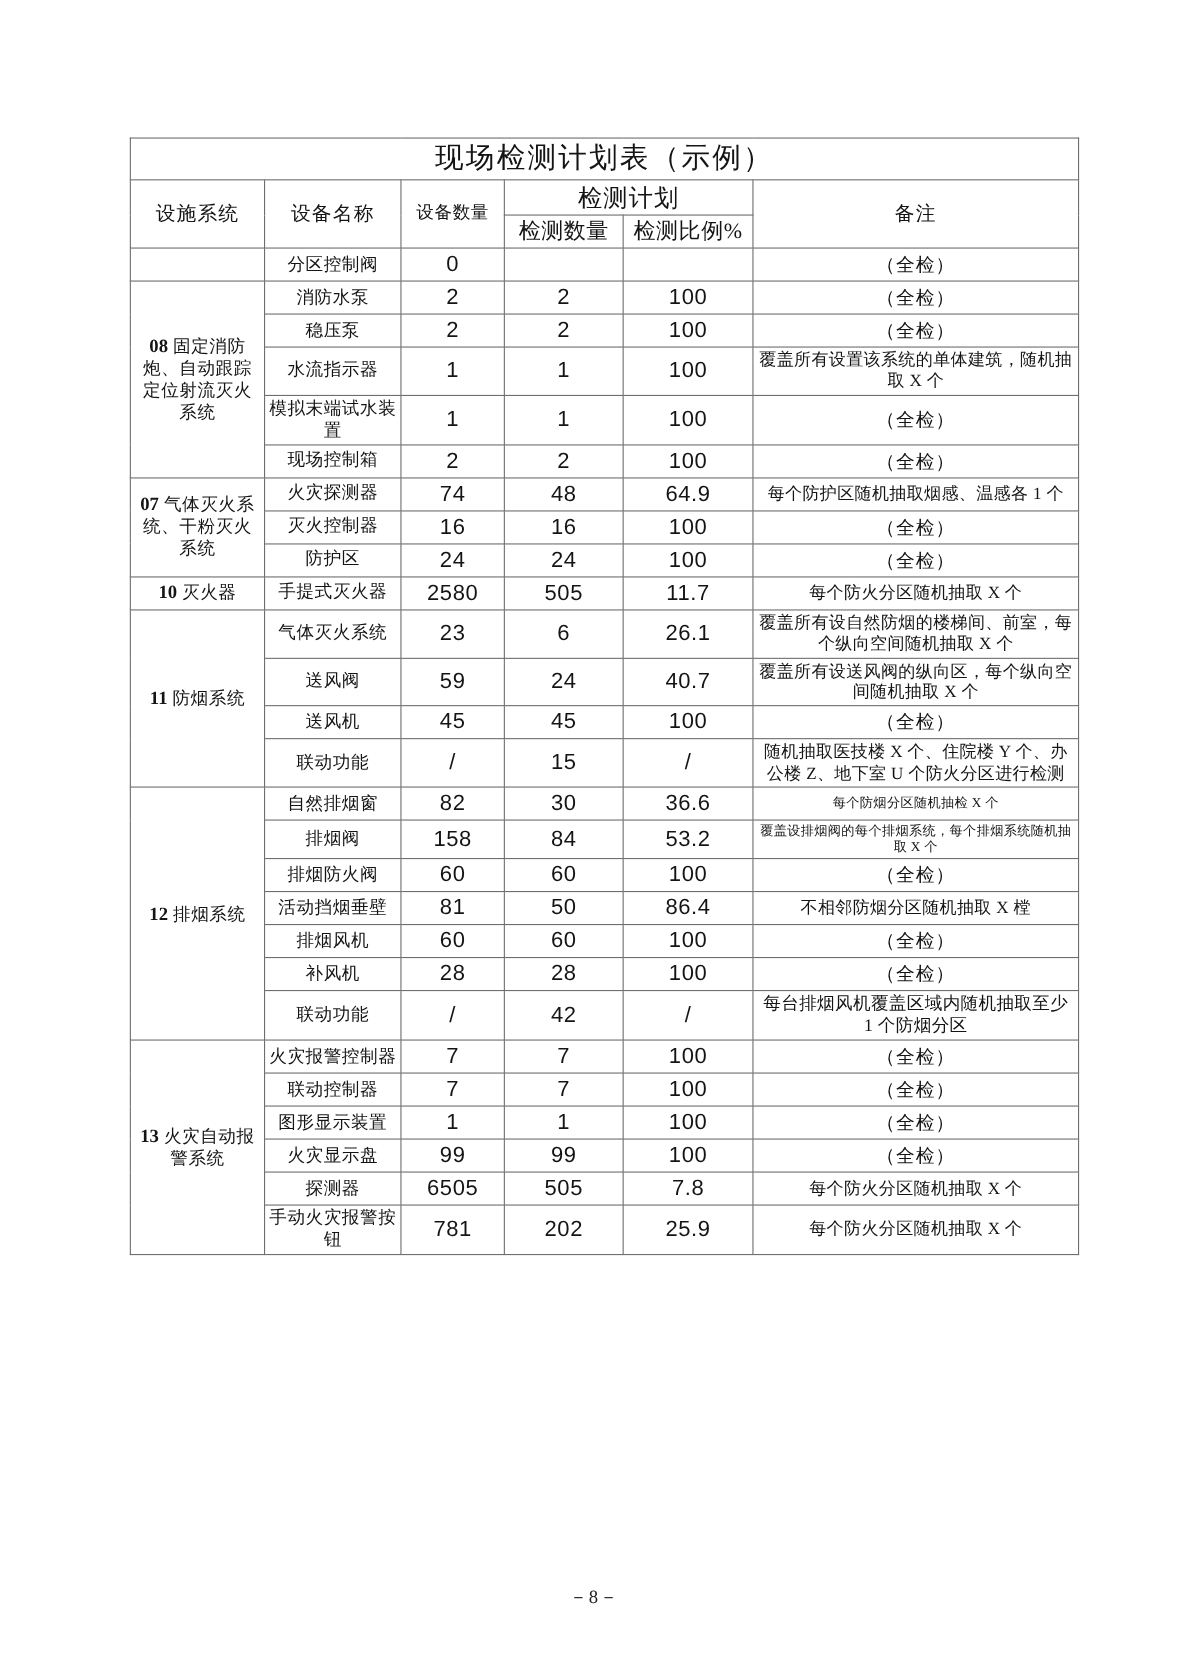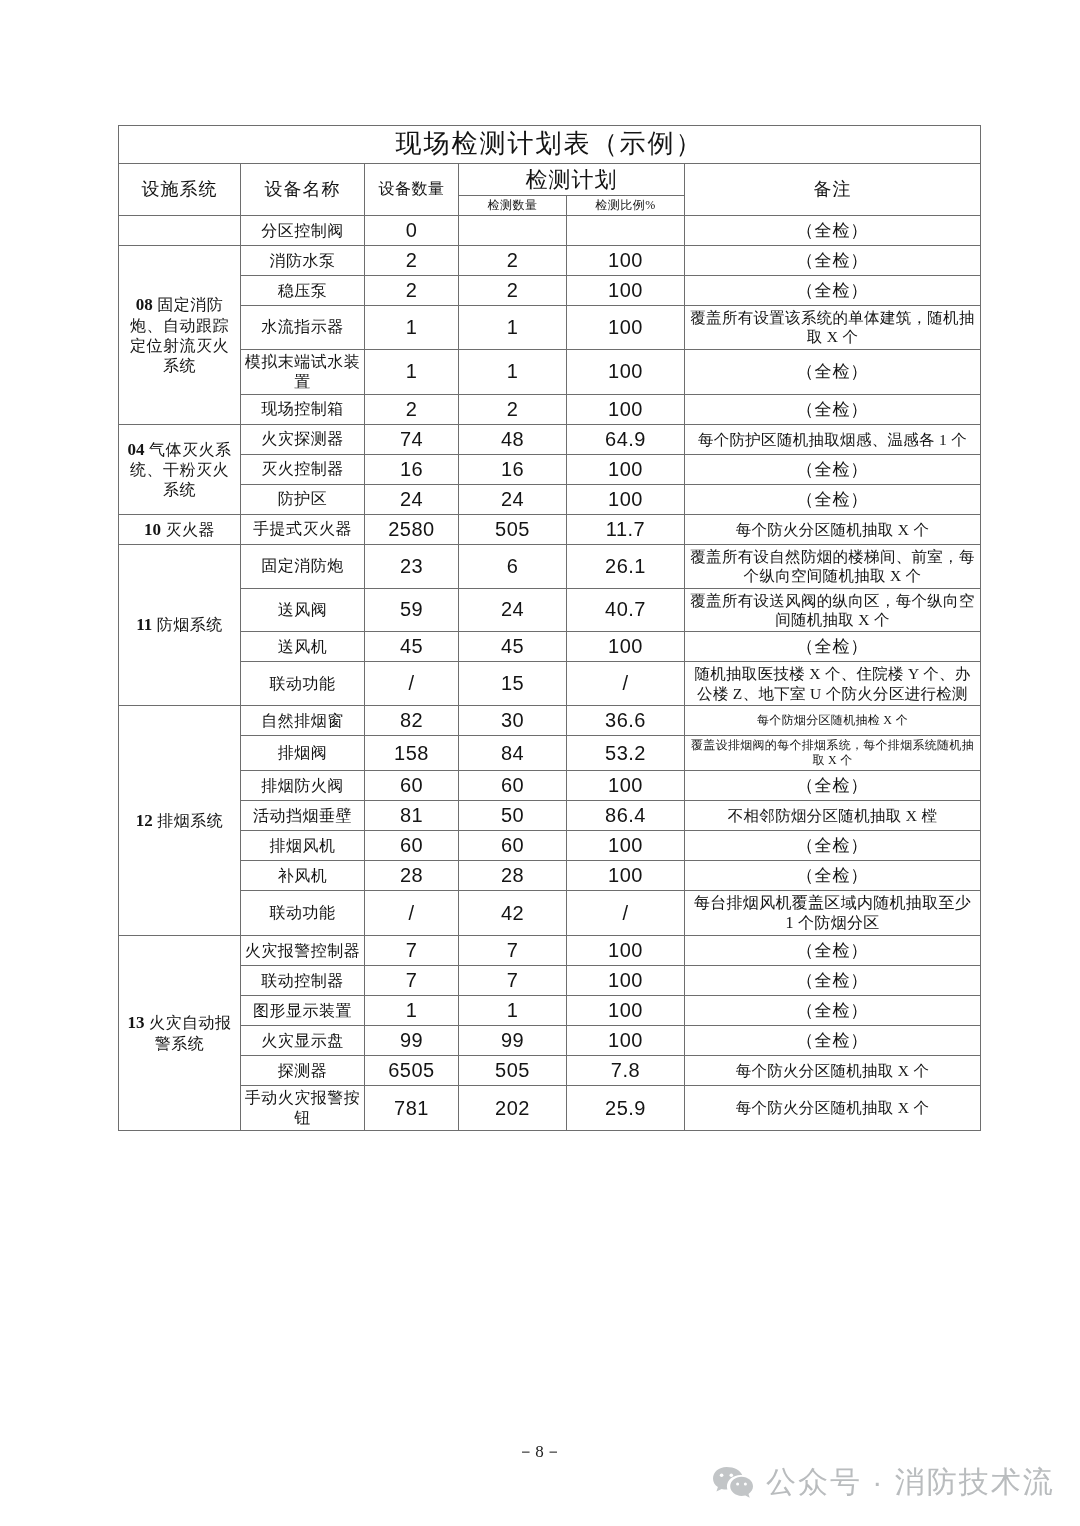--- a/index.html
+++ b/index.html
@@ -65,21 +65,21 @@
     font-family: "Liberation Serif", "DejaVu Serif", serif;
   }
 
   
   .hdr {
     font-size: 18px;
     font-weight: bold;
     letter-spacing: 1px;
   }
   .hdr-sub {
-    font-size: 12px;
+    font-size: 20px;
     font-weight: normal;
     letter-spacing: 0.5px;
   }
   .hdr-plan {
     font-size: 22px;
     font-weight: normal;
     letter-spacing: 1px;
   }
   .hdr-qty {
     font-size: 16px;
@@ -230,21 +230,21 @@
             <td class="rem rem-full">（全检）</td>
           </tr>
           <tr>
             <td class="dev">现场控制箱</td>
             <td class="num">2</td>
             <td class="num">2</td>
             <td class="num">100</td>
             <td class="rem rem-full">（全检）</td>
           </tr>
           <tr>
-            <td class="sys" rowspan="3"><b>04</b> 气体灭火系统、干粉灭火系统</td>
+            <td class="sys" rowspan="3"><b>07</b> 气体灭火系统、干粉灭火系统</td>
             <td class="dev">火灾探测器</td>
             <td class="num">74</td>
             <td class="num">48</td>
             <td class="num">64.9</td>
             <td class="rem">每个防护区随机抽取烟感、温感各 1 个</td>
           </tr>
           <tr>
             <td class="dev">灭火控制器</td>
             <td class="num">16</td>
             <td class="num">16</td>
@@ -261,21 +261,21 @@
           <tr>
             <td class="sys" rowspan="1"><b>10</b> 灭火器</td>
             <td class="dev">手提式灭火器</td>
             <td class="num">2580</td>
             <td class="num">505</td>
             <td class="num">11.7</td>
             <td class="rem">每个防火分区随机抽取 X 个</td>
           </tr>
           <tr>
             <td class="sys" rowspan="4"><b>11</b> 防烟系统</td>
-            <td class="dev">固定消防炮</td>
+            <td class="dev">气体灭火系统</td>
             <td class="num">23</td>
             <td class="num">6</td>
             <td class="num">26.1</td>
             <td class="rem">覆盖所有设自然防烟的楼梯间、前室，每个纵向空间随机抽取 X 个</td>
           </tr>
           <tr>
             <td class="dev">送风阀</td>
             <td class="num">59</td>
             <td class="num">24</td>
             <td class="num">40.7</td>
@@ -387,29 +387,14 @@
             <td class="num">202</td>
             <td class="num">25.9</td>
             <td class="rem">每个防火分区随机抽取 X 个</td>
           </tr>
         </tbody>
     </table>
   </div>
 
   <div class="page-number">－8－</div>
 
-  <div class="watermark">
-    <span class="wechat-logo">
-      <svg width="42" height="34" viewBox="0 0 42 34" xmlns="http://www.w3.org/2000/svg">
-        <g fill="#c2c5c7">
-          <path d="M14.5 1C6.9 1 1 6.2 1 12.4c0 3.5 1.9 6.6 4.9 8.7L4.4 25.6l5.2-2.7c1.5.4 3.2.7 4.9.7h.9c-.3-1-.5-2-.5-3.1 0-6.4 6.2-11.5 13.8-11.5.5 0 1 0 1.5.1C28.7 4.5 22.3 1 14.5 1z"></path>
-          <circle cx="9.6" cy="9.2" r="1.8" fill="#ffffff"></circle>
-          <circle cx="19.3" cy="9.2" r="1.8" fill="#ffffff"></circle>
-          <path d="M41 20.3c0-5.3-5.1-9.6-11.4-9.6S18.2 15 18.2 20.3s5.1 9.6 11.4 9.6c1.3 0 2.6-.2 3.8-.5l4.3 2.3-1.2-3.8c2.8-1.8 4.5-4.6 4.5-7.6z"></path>
-          <circle cx="25.6" cy="18.1" r="1.5" fill="#ffffff"></circle>
-          <circle cx="33.4" cy="18.1" r="1.5" fill="#ffffff"></circle>
-        </g>
-      </svg>
-    </span>
-    <span>公众号 · 消防技术流</span>
-  </div>
 
 </div>
 
 </body></html>

